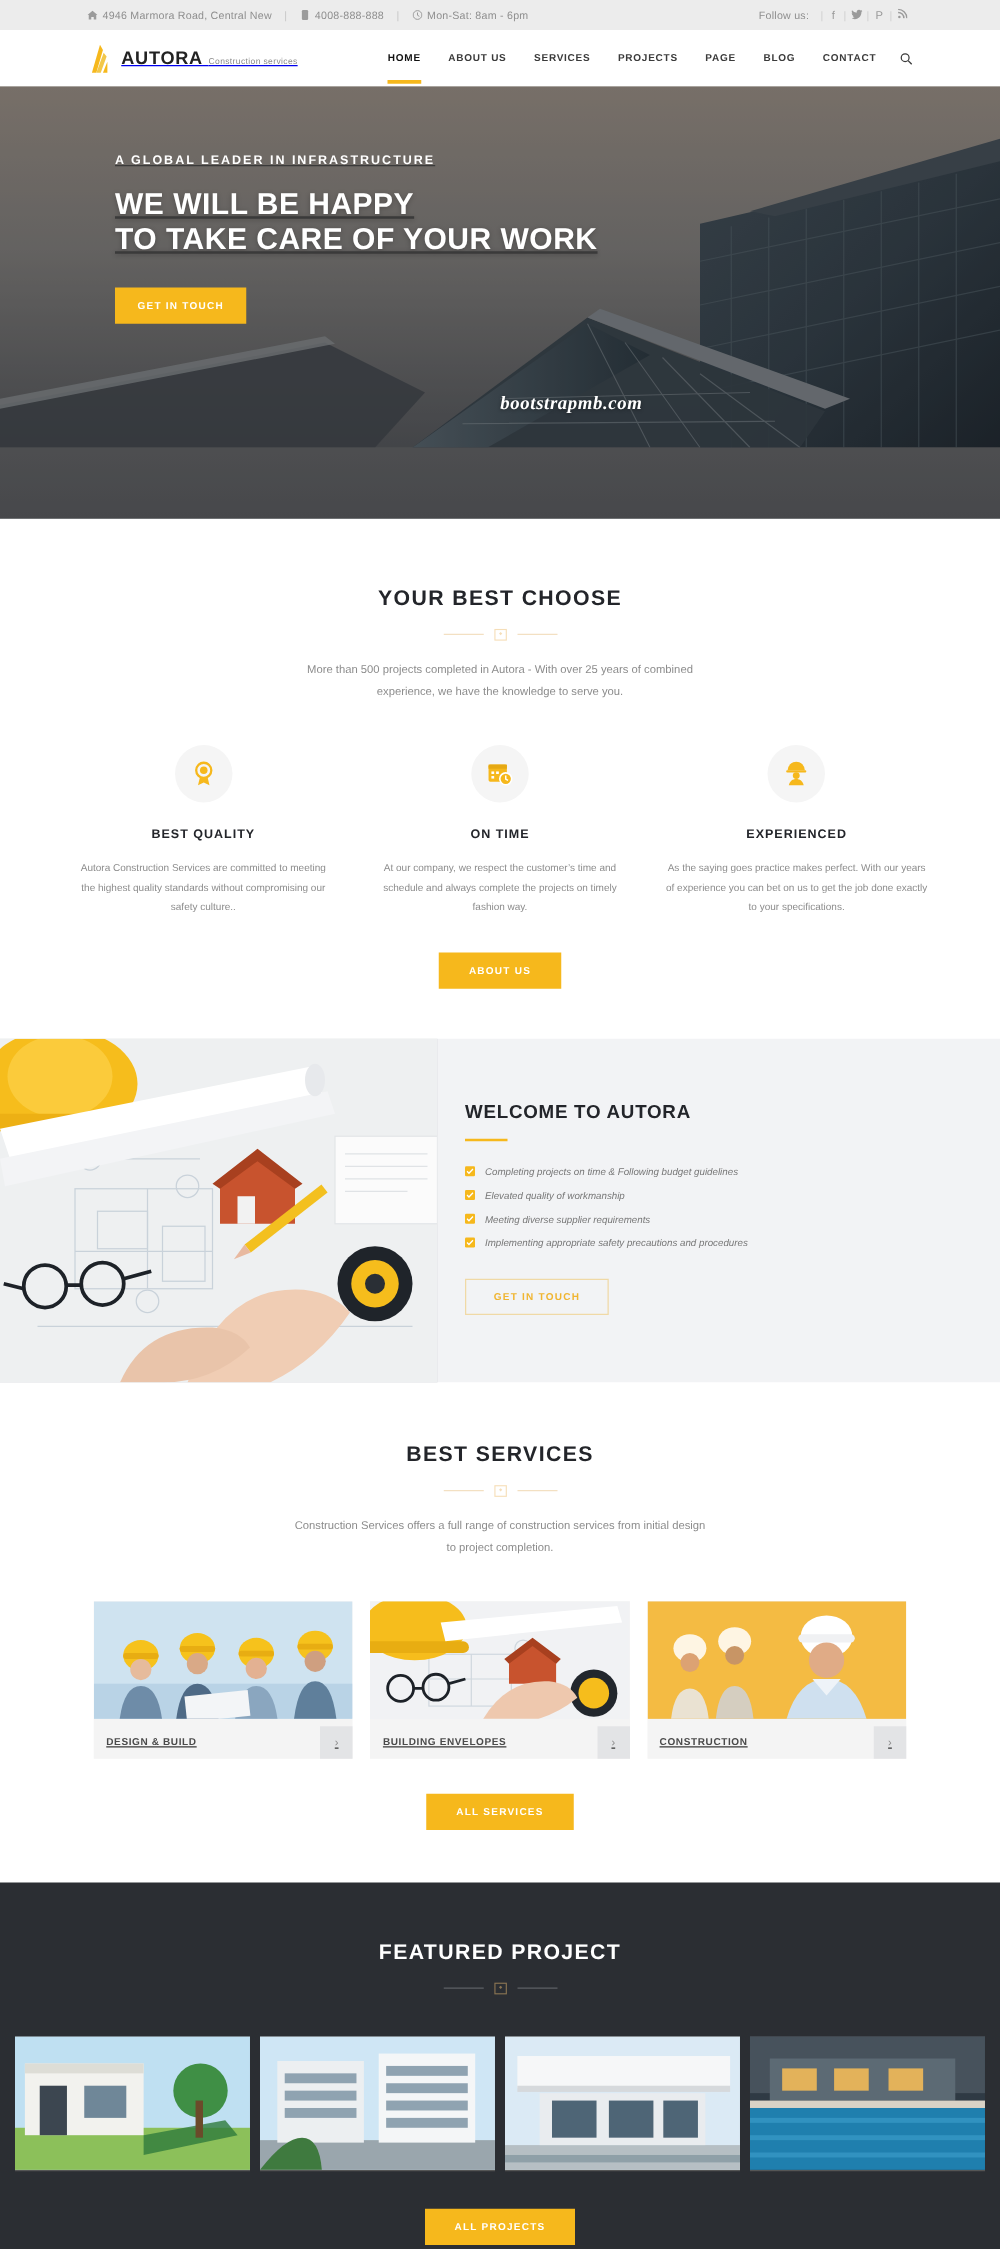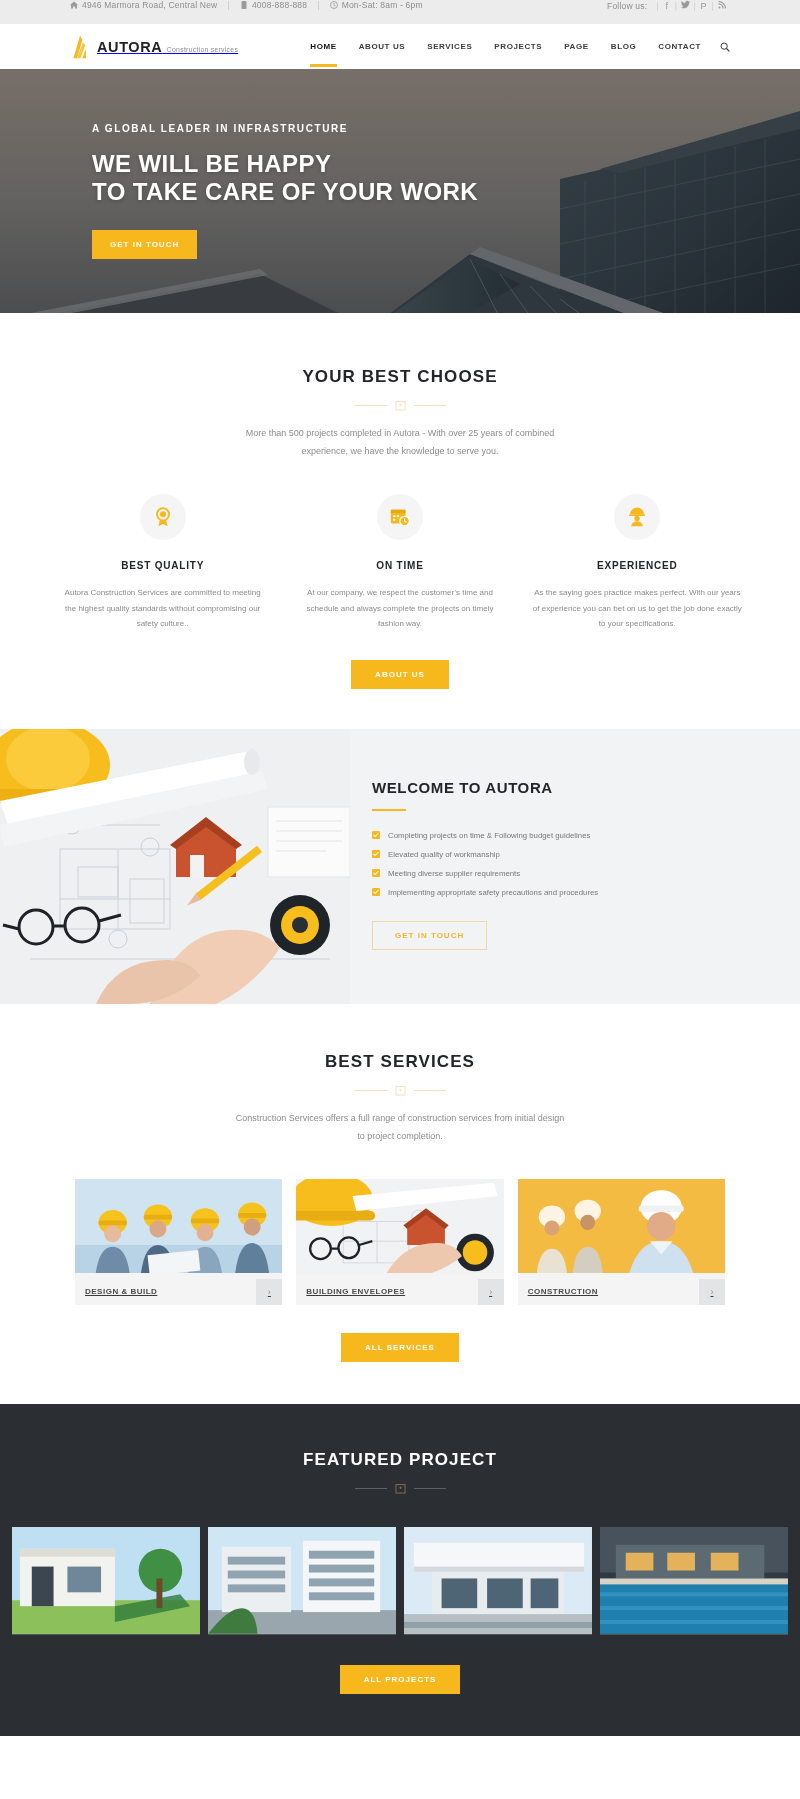--- a/index.html
+++ b/index.html
@@ -7,21 +7,21 @@
   body {
     font-family:"Liberation Sans", sans-serif;
     background:#ffffff;
     color:#3a3a3a;
     -webkit-font-smoothing:antialiased;
   }
   .page { width:800px; position:relative; overflow:hidden; }
 
   
   .topbar {
-    height:24px; background:#ececec; display:flex; align-items:flex-start;
+    height:24px; background:#ececec; display:flex; align-items:center;
     padding:0 70px; font-size:8.5px; color:#8e8e8e; letter-spacing:.2px;
   }
   .topbar-left { display:flex; align-items:center; gap:0; }
   .tb-item { display:flex; align-items:center; gap:4px; white-space:nowrap; }
   .tb-sep { margin:0 10px; color:#c6c6c6; }
   .topbar-right { margin-left:auto; display:flex; align-items:center; }
   .follow-label { margin-right:9px; }
   .soc { width:16px; text-align:center; color:#9a9a9a; font-size:9px; }
   .soc-sep { color:#cfcfcf; }
   .mini-ico { width:8px; height:8px; display:inline-block; fill:#9b9b9b; vertical-align:-1px; }
@@ -46,22 +46,23 @@
   }
   .nav a.active { color:#111; }
   .nav a.active:after {
     content:""; position:absolute; left:11px; right:11px; bottom:-16px;
     height:3px; background:#f6b81c;
   }
   .search-btn { margin-left:8px; color:#3b3b3b; display:flex; align-items:center; }
 
   
   .hero {
-    height:244px; position:relative; overflow:hidden;
+    height:346px; position:relative; overflow:hidden;
     background:linear-gradient(180deg,#8b8279 0%, #7c7a78 28%, #6d6f71 55%, #55585c 100%);
+    text-decoration:underline;
   }
   .hero-photo { position:absolute; inset:0; }
   .hero-overlay { position:absolute; inset:0; background:rgba(40,38,36,.30); }
   .hero-inner { position:relative; z-index:3; padding:54px 0 0 92px; }
   .hero-kicker {
     color:#fff; font-size:10px; font-weight:bold; letter-spacing:1.6px;
   }
   .hero-title {
     color:#fff; font-size:24px; font-weight:bold; letter-spacing:.4px;
     line-height:1.16; margin-top:16px; text-shadow:0 1px 4px rgba(0,0,0,.25);
@@ -111,21 +112,21 @@
   }
 
   
   .welcome { display:flex; background:#f2f3f5; height:275px; }
   .welcome-img { width:350px; position:relative; overflow:hidden; background:#dfe1e3; }
   .welcome-body { flex:1; padding:50px 80px 0 22px; }
   .welcome-title { font-size:15px; font-weight:bold; letter-spacing:.6px; color:#23252a; }
   .welcome-rule { width:34px; height:2px; background:#f6b81c; margin:13px 0 18px; }
   .welcome-text { font-size:8.5px; color:#8c8c8c; line-height:2.05; }
   .checks { margin-top:20px; }
-  .check-row { display:flex; align-items:flex-start; gap:8px; margin-bottom:10px; }
+  .check-row { display:flex; align-items:flex-start; gap:8px; margin-bottom:10px;font-style:italic; }
   .check-box {
     width:8px; height:8px; background:#f6b81c; border-radius:1px; flex:none;
     display:flex; align-items:center; justify-content:center;
   }
   .check-box svg { width:6px; height:6px; }
   .check-row span { font-size:7.8px; color:#777; }
   .btn-outline {
     display:inline-block; margin-top:14px; background:transparent; cursor:pointer;
     border:1px solid #f0d9a6; color:#f0b531;
     font-size:8px; font-weight:bold; letter-spacing:1px; padding:9px 22px;

